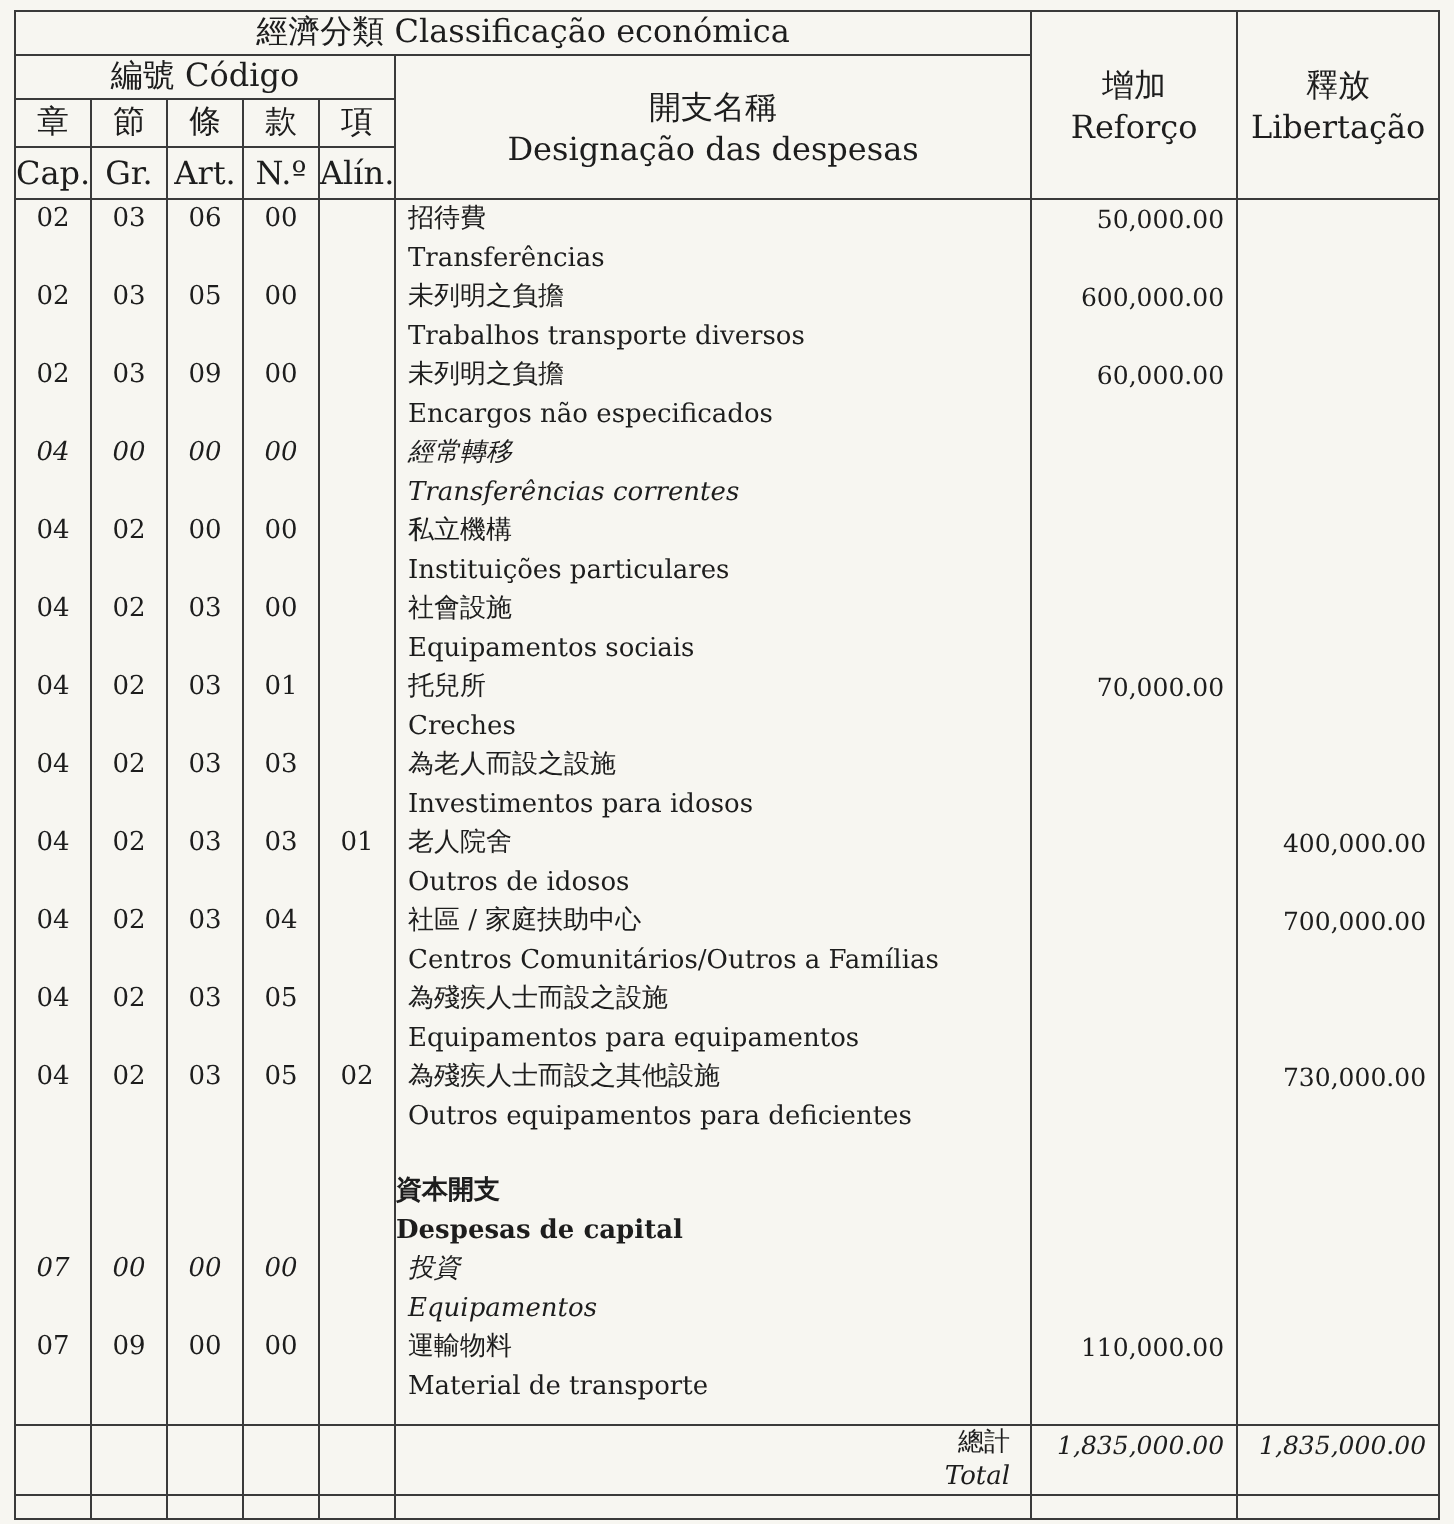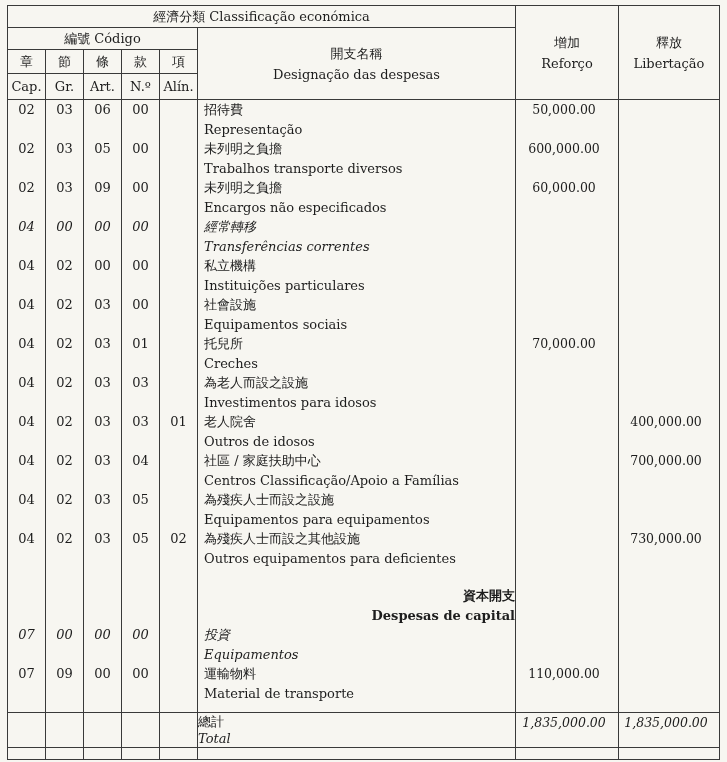--- a/index.html
+++ b/index.html
@@ -22,50 +22,50 @@
   col.c-desig { width: 318px; }
   col.c-ref   { width: 103px; }
   col.c-lib   { width: 101px; }
 
   th, td {
     border: 1px solid #3a3a3a;
     padding: 0;
     font-weight: normal;
     vertical-align: top;
   }
-  thead th { vertical-align: middle; text-align: center; font-size: 13px; }
+  thead th { vertical-align: middle; text-align: center; font-size: 16px; }
   .h-row1 th { height: 22px; }
   .h-row2 th { height: 22px; }
   .h-row3 th { height: 24px; }
   .h-row4 th { height: 26px; }
   .hline { line-height: 21px; height: 21px; white-space: nowrap; }
 
   tbody td { border-top: none; border-bottom: none; }
 
   .line {
     height: 19.5px; line-height: 19.5px;
     font-size: 13px; white-space: nowrap; overflow: hidden;
   }
   td.code { text-align: center; }
   td.desig .line { padding-left: 6px; }
-  td.amt .line { text-align: center; padding-right: 6px; font-size: 12.5px; }
+  td.amt .line { text-align: right; padding-right: 6px; font-size: 12.5px; }
   .it { font-style: italic; }
 
   tr.spacer td { height: 18px; }
-  tr.section-row td.desig .line { text-align: right; font-weight: bold; padding-left: 0; }
+  tr.section-row td.desig .line { text-align: left; font-weight: bold; padding-left: 0; }
 
   tbody.filler td { height: 9px; }
 
   tfoot tr.total-row td {
     border-top: 1px solid #3a3a3a;
     border-bottom: 1px solid #3a3a3a;
     height: 34px;
   }
   tr.total-row .line { height: 17px; line-height: 17px; }
-  td.total-label .line { text-align: left; padding-right: 10px; padding-left: 0; }
+  td.total-label .line { text-align: right; padding-right: 10px; padding-left: 0; }
   tr.total-row td.amt .line { padding-top: 1px; }
   tfoot tr.bottom-row td { height: 12px; border-top: none; }
 </style>
 </head>
 <body>
 
 <div class="page">
   <table class="budget">
     <colgroup>
       <col class="c-code">
@@ -124,21 +124,21 @@
             <div class="line">06</div>
           </td>
           <td class="code">
             <div class="line">00</div>
           </td>
           <td class="code">
             <div class="line">&nbsp;</div>
           </td>
           <td class="desig">
             <div class="line">招待費</div>
-            <div class="line">Representação</div>
+            <div class="line">Transferências</div>
           </td>
           <td class="amt">
             <div class="line">50,000.00</div>
           </td>
           <td class="amt">
             <div class="line">&nbsp;</div>
           </td>
         </tr>
         <tr class="item-row">
           <td class="code">
@@ -367,21 +367,21 @@
             <div class="line">03</div>
           </td>
           <td class="code">
             <div class="line">04</div>
           </td>
           <td class="code">
             <div class="line">&nbsp;</div>
           </td>
           <td class="desig">
             <div class="line">社區 / 家庭扶助中心</div>
-            <div class="line">Centros Classificação/Apoio a Famílias</div>
+            <div class="line">Centros Comunitários/Outros a Famílias</div>
           </td>
           <td class="amt">
             <div class="line">&nbsp;</div>
           </td>
           <td class="amt">
             <div class="line">700,000.00</div>
           </td>
         </tr>
         <tr class="item-row">
           <td class="code">

